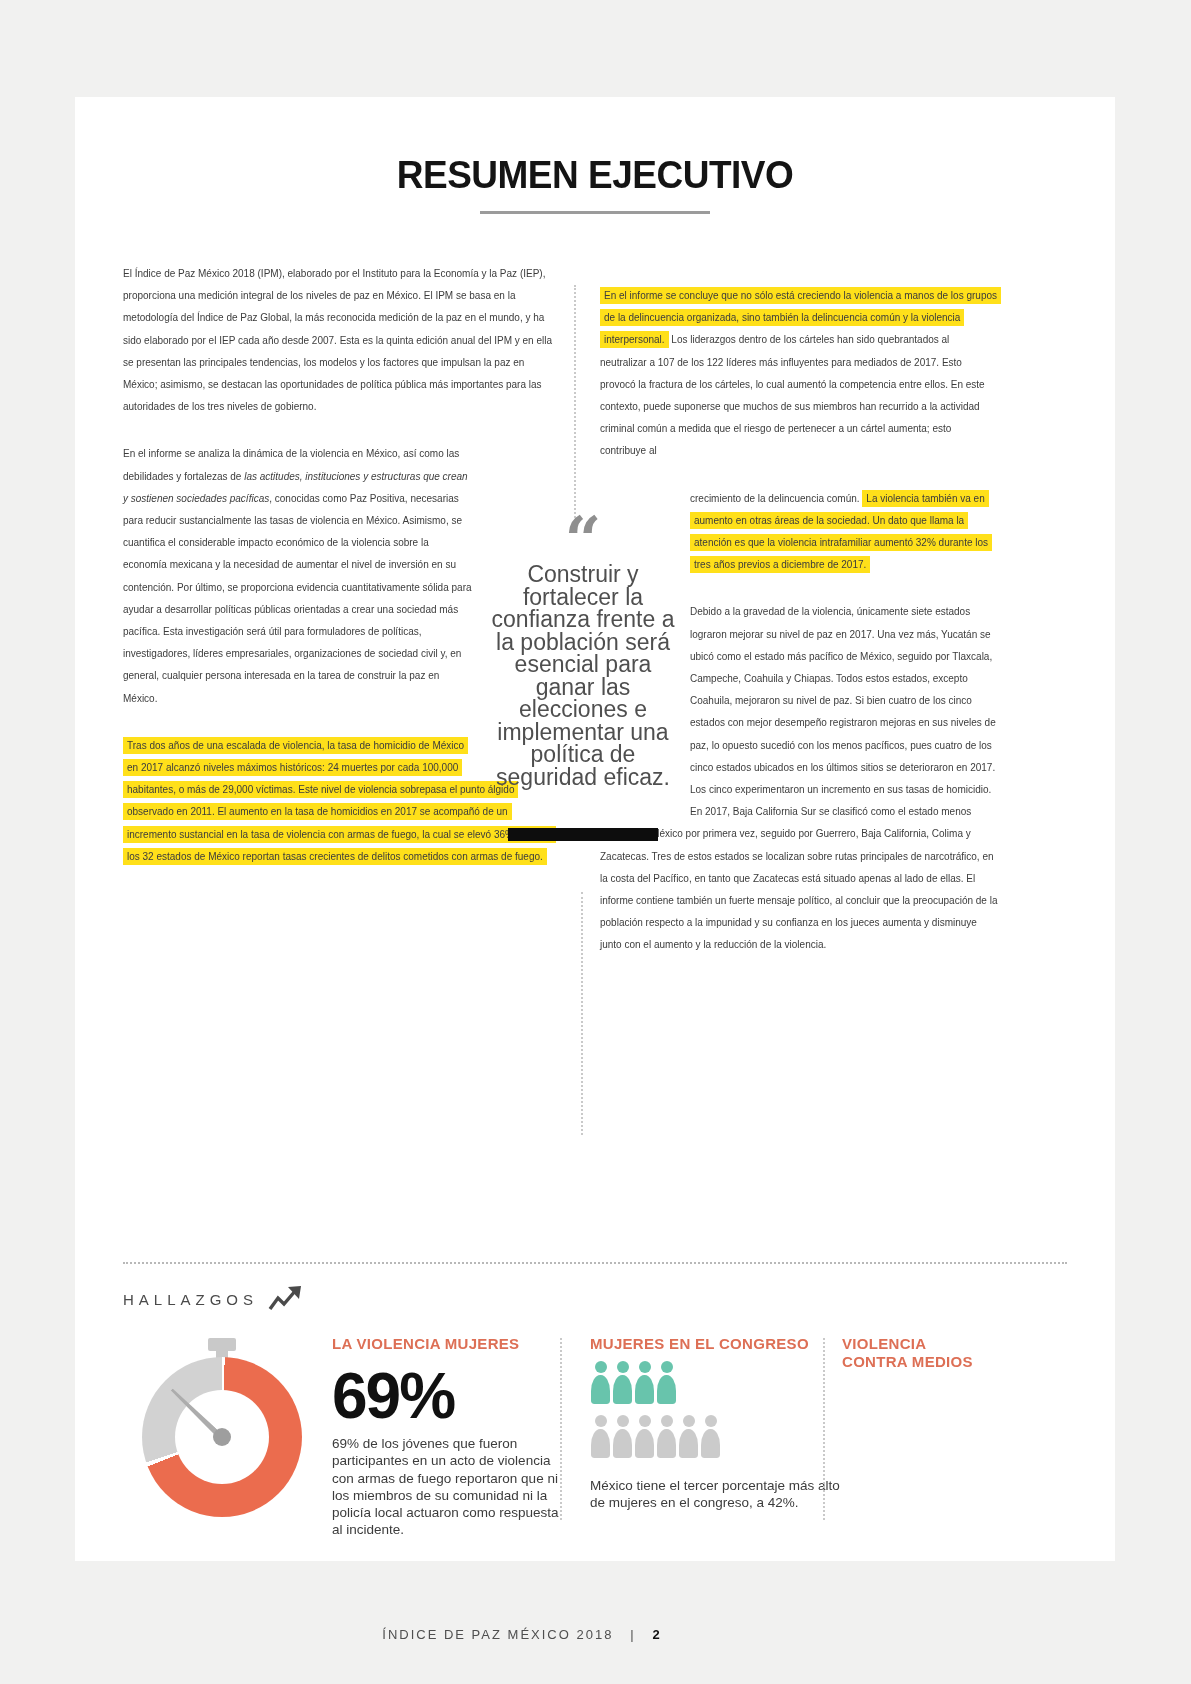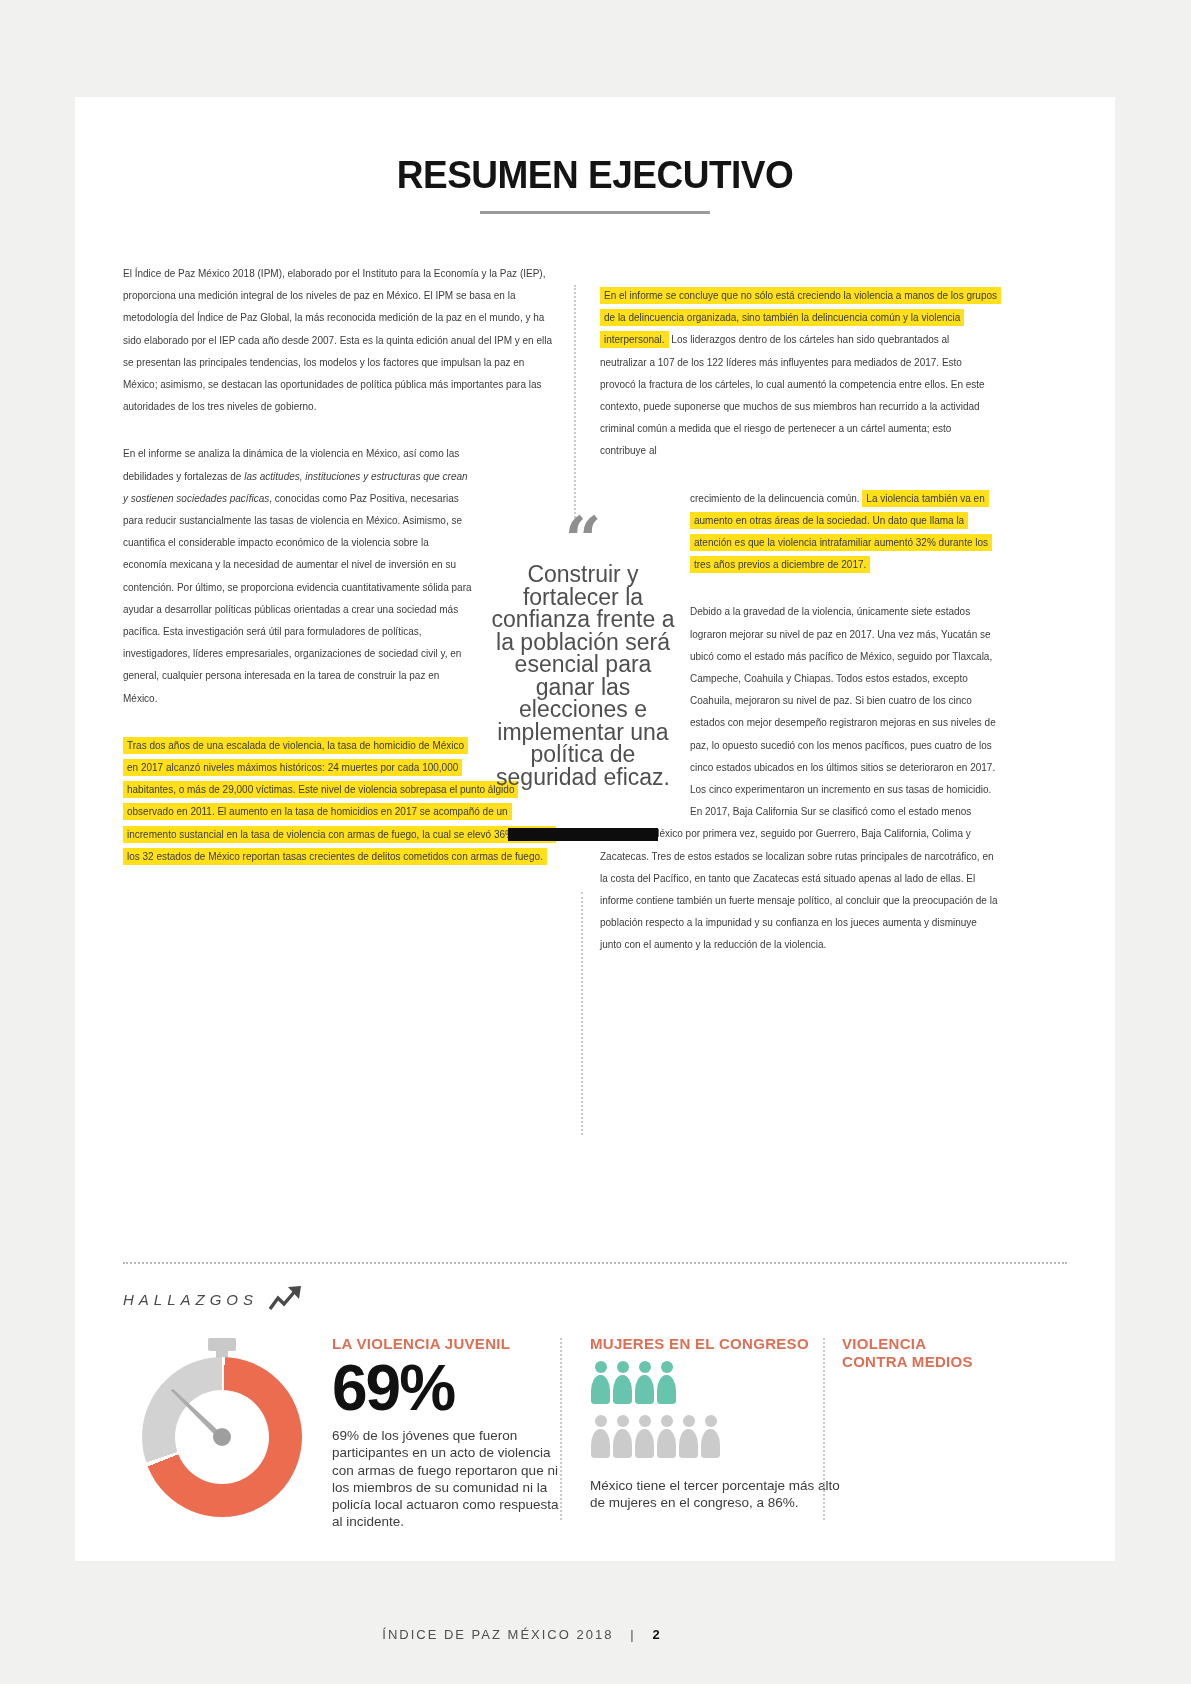--- a/index.html
+++ b/index.html
@@ -44,23 +44,23 @@
   .quote-text{font-size:23px;line-height:22.5px;color:#4f4f4f;}
   .quote-bar{width:150px;height:13px;background:#0d0d0d;margin:40px auto 0 auto;}
   
   .vrule{border-left:2px dotted #c9c9c9;width:0;}
   .vrule-a{left:499px;top:188px;height:237px;}
   .vrule-b{left:506px;top:795px;height:243px;}
   .findings-hrule{left:48px;top:1165px;width:944px;border-top:2px dotted #b8b8b8;height:0;}
   .vrule-f1{left:485px;top:1241px;height:182px;}
   .vrule-f2{left:748px;top:1241px;height:182px;}
   
-  .hallazgos{left:48px;top:1188px;font-size:15px;letter-spacing:5px;color:#4a4a4a;display:flex;align-items:center;gap:10px;font-style:italic;}
+  .hallazgos{left:48px;top:1188px;font-size:15px;letter-spacing:5px;color:#4a4a4a;display:flex;align-items:center;gap:10px;}
   .finding-heading{font-size:15px;font-weight:bold;color:#dd6f55;letter-spacing:0.3px;line-height:18px;}
-  .finding-stat{font-size:64px;font-weight:900;color:#111;letter-spacing:-2px;line-height:62px;margin-top:4px;}
+  .finding-stat{font-size:64px;font-weight:900;color:#111;letter-spacing:-2px;line-height:62px;margin-top:12px;}
   .finding-desc{font-size:13.5px;line-height:17.3px;color:#3c3c3c;margin-top:8px;}
   
   .donut{left:67px;top:1260px;width:160px;height:160px;border-radius:50%;}
   .donut-hole{position:absolute;left:33px;top:33px;width:94px;height:94px;border-radius:50%;background:#fff;}
   .stopwatch-btn{left:133px;top:1241px;width:28px;height:13px;background:#c9c9c9;border-radius:2px;}
   .stopwatch-stem{left:141px;top:1253px;width:12px;height:9px;background:#c9c9c9;}
   .needle{
     left:144px;top:1271px;width:6px;height:70px;background:#acacac;
     transform-origin:50% 100%;transform:rotate(-46deg);
     clip-path:polygon(28% 0%,72% 0%,100% 100%,0% 100%);
@@ -124,33 +124,33 @@
 
   <div class="abs stopwatch-btn"></div>
   <div class="abs stopwatch-stem"></div>
   <div class="abs donut" style="background: conic-gradient(rgb(255, 255, 255) 0deg, rgb(255, 255, 255) 2deg, rgb(235, 108, 78) 2deg, rgb(235, 108, 78) 248.4deg, rgb(255, 255, 255) 248.4deg, rgb(255, 255, 255) 251.4deg, rgb(210, 210, 210) 251.4deg, rgb(210, 210, 210) 360deg);">
     <div class="donut-hole"></div>
   </div>
   <div class="abs needle"></div>
   <div class="abs needle-hub"></div>
 
   <div class="abs" style="left:257px;top:1238px;width:246px;">
-    <div class="finding-heading">LA VIOLENCIA JUVENIL</div>
+    <div class="finding-heading">LA VIOLENCIA MUJERES</div>
     <div class="finding-stat">69%</div>
     <div class="finding-desc" style="width:240px;">69% de los jóvenes que fueron participantes en un acto de violencia con armas de fuego reportaron que ni los miembros de su comunidad ni la policía local actuaron como respuesta al incidente.</div>
   </div>
 
   <div class="abs vrule vrule-f1"></div>
   <div class="abs" style="left:515px;top:1238px;width:250px;">
     <div class="finding-heading">MUJERES EN EL CONGRESO</div>
     <div>
         <div class="fig-row"><span class="fig" style="--c: #68c4ac;"></span><span class="fig" style="--c: #68c4ac;"></span><span class="fig" style="--c: #68c4ac;"></span><span class="fig" style="--c: #68c4ac;"></span></div>
         <div class="fig-row"><span class="fig" style="--c: #cbcbcb;"></span><span class="fig" style="--c: #cbcbcb;"></span><span class="fig" style="--c: #cbcbcb;"></span><span class="fig" style="--c: #cbcbcb;"></span><span class="fig" style="--c: #cbcbcb;"></span><span class="fig" style="--c: #cbcbcb;"></span></div>
       </div>
-    <div class="finding-desc" style="margin-top:16px;width:250px;">México tiene el tercer porcentaje más alto de mujeres en el congreso, a 86%.</div>
+    <div class="finding-desc" style="margin-top:16px;width:250px;">México tiene el tercer porcentaje más alto de mujeres en el congreso, a 42%.</div>
   </div>
 
   <div class="abs vrule vrule-f2"></div>
   <div class="abs" style="left:767px;top:1238px;width:190px;">
     <div class="finding-heading" style="width:135px;">VIOLENCIA CONTRA MEDIOS</div>
   </div>
 
 </div>
 
 <div class="footer">

